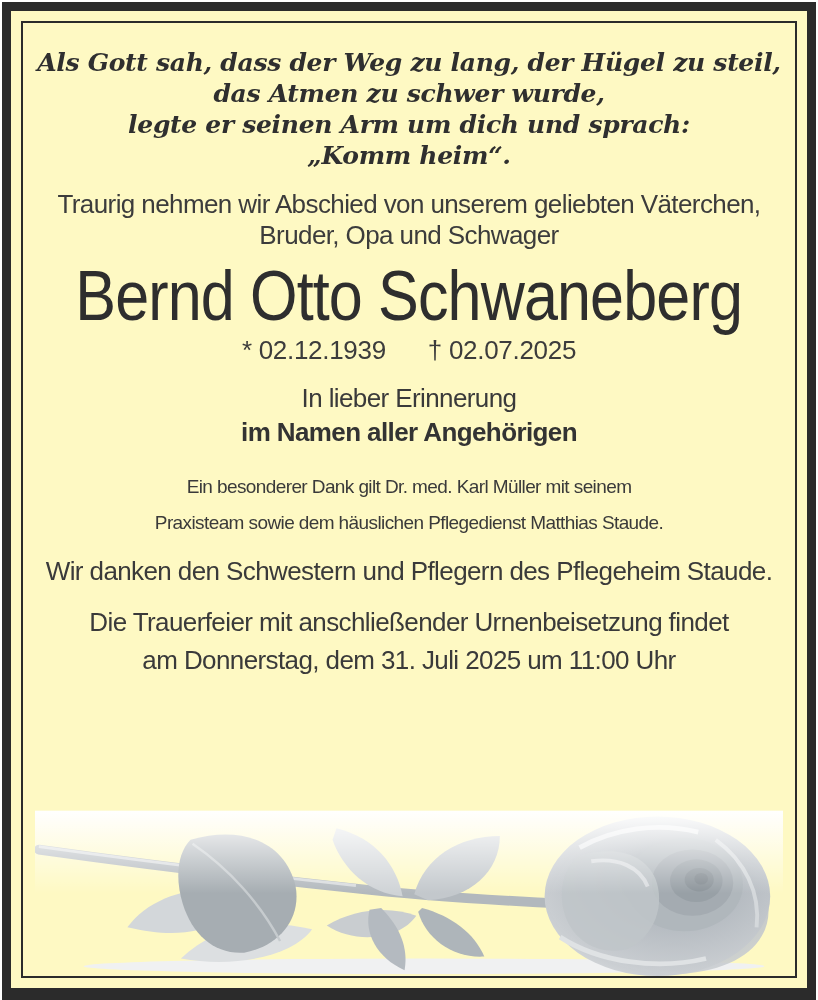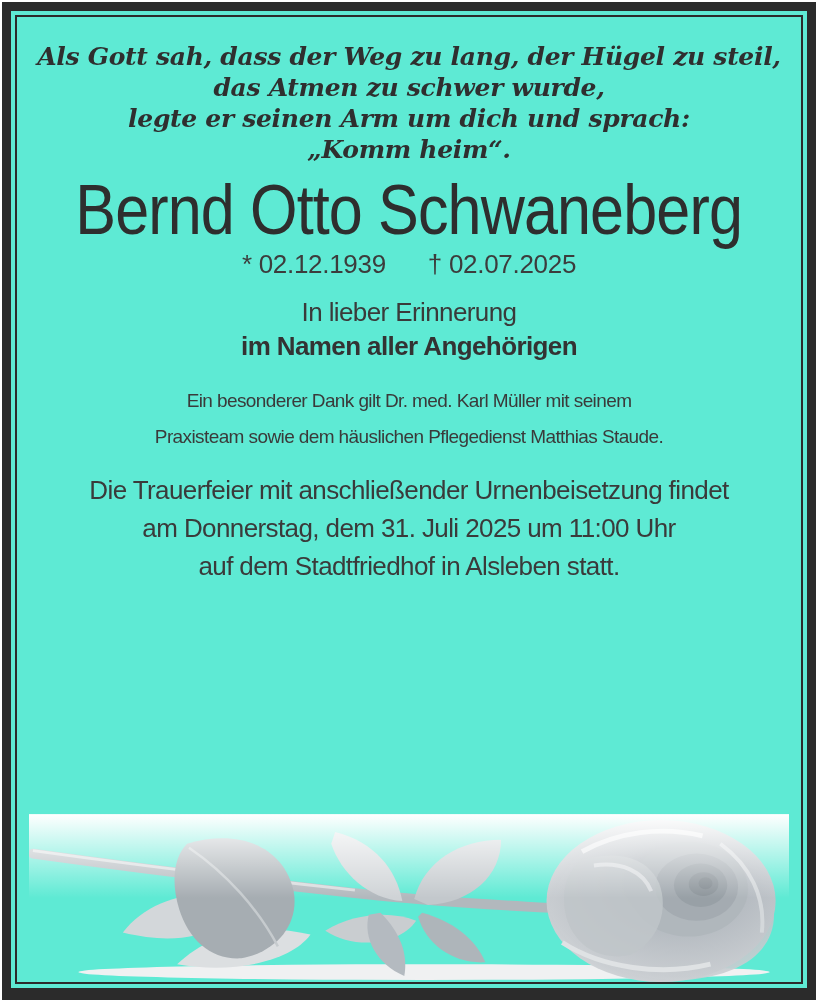--- a/index.html
+++ b/index.html
@@ -8,22 +8,22 @@
     background: #ffffff;
     font-family: "Liberation Sans", sans-serif;
     color: #3a3a3a;
     overflow: hidden;
   }
   .frame {
     width: 814px; height: 998px;
     margin: 2px 2px 0 2px;
     border: 9px solid #2b2b2b;
     border-bottom-width: 12px;
-    padding: 4px;
-    background: #5eead4;
+    padding: 10px;
+    background: #fef9c3;
   }
   .inner {
     width: 100%; height: 100%;
     border: 2px solid #2b2b2b;
     display: flex;
     flex-direction: column;
     align-items: center;
     text-align: center;
     padding-top: 24px;
     overflow: hidden;
@@ -110,43 +110,47 @@
 <div class="frame">
   <div class="inner">
 
     <div class="poem">
       <div>Als Gott sah, dass der Weg zu lang, der Hügel zu steil,</div>
       <div>das Atmen zu schwer wurde,</div>
       <div>legte er seinen Arm um dich und sprach:</div>
       <div>„Komm heim“.</div>
     </div>
 
+    <div class="intro">
+      <div>Traurig nehmen wir Abschied von unserem geliebten Väterchen,</div>
+      <div>Bruder, Opa und Schwager</div>
+    </div>
 
     <div class="name">Bernd Otto Schwaneberg</div>
 
     <div class="dates">
       <span class="birth">* 02.12.1939</span><span class="death">† 02.07.2025</span>
     </div>
 
     <div class="remembrance">
       <div>In lieber Erinnerung</div>
       <div class="bold">im Namen aller Angehörigen</div>
     </div>
 
     <div class="thanks-first">
       <div>Ein besonderer Dank gilt Dr. med. Karl Müller mit seinem</div>
       <div>Praxisteam sowie dem häuslichen Pflegedienst Matthias Staude.</div>
     </div>
 
+    <div class="thanks-second">Wir danken den Schwestern und Pflegern des Pflegeheim Staude.</div>
 
 
     <div class="funeral">
       <div>Die Trauerfeier mit anschließender Urnenbeisetzung findet</div>
       <div>am Donnerstag, dem 31. Juli 2025 um 11:00 Uhr</div>
-      <div>auf dem Stadtfriedhof in Alsleben statt.</div>
     </div>
 
     <div class="rose">
       <svg viewBox="0 0 770 170" preserveAspectRatio="xMidYMax meet" aria-hidden="true">
         <defs>
           <linearGradient id="fadeTop" x1="0" y1="0" x2="0" y2="1">
             <stop offset="0" stop-color="#ffffff" stop-opacity="1"></stop>
             <stop offset="0.5" stop-color="#ffffff" stop-opacity="0"></stop>
           </linearGradient>
           <radialGradient id="bloomG" cx="0.58" cy="0.38" r="0.8">

